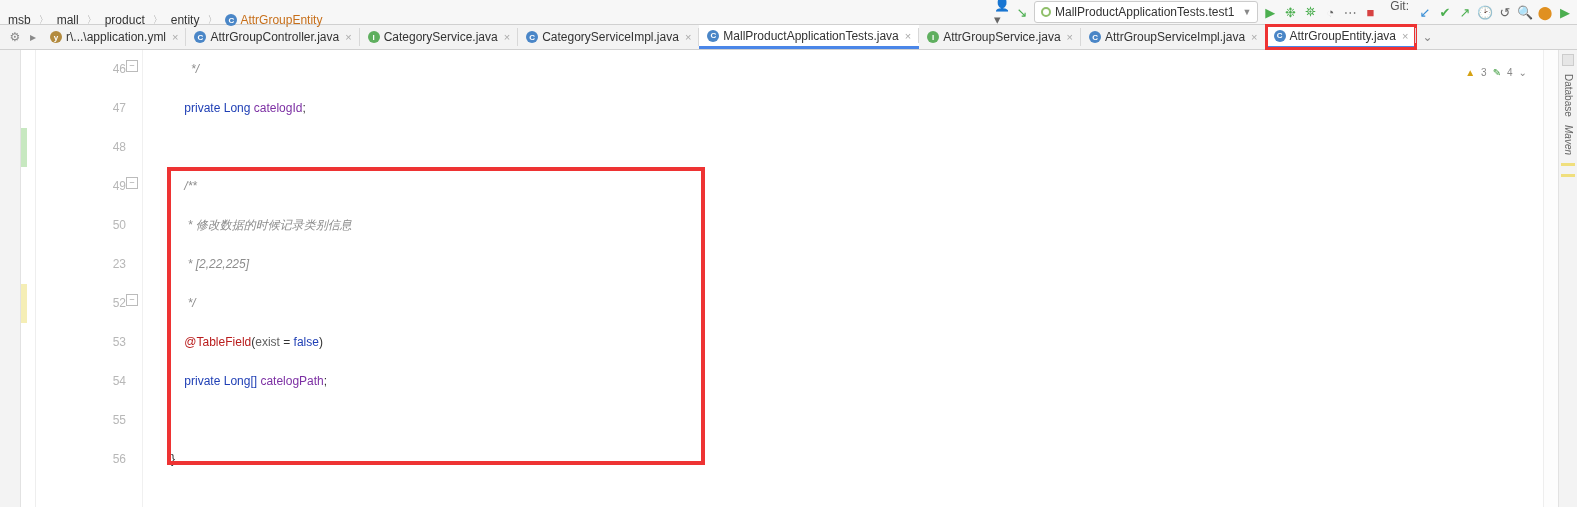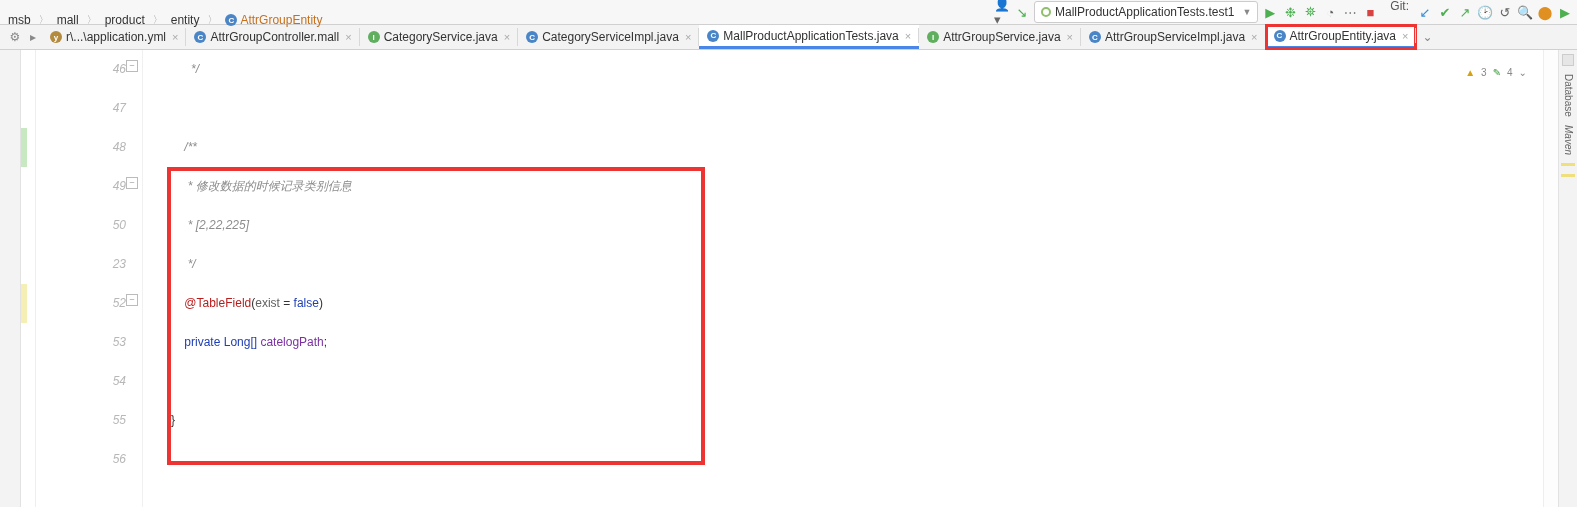--- a/index.html
+++ b/index.html
@@ -180,21 +180,21 @@
   .gutter {
     width:90px;
     text-align:right;
     color:#b7b7b7;
     padding-right:16px;
     line-height:39px;
     user-select:none;
     position:relative;
     border-right:1px solid #f0f0f0;
   }
-  .gutter .ln { height:39px; position:relative;font-style:italic;}
+  .gutter .ln { height:39px; position:relative;}
   .gutter .fold {
     position:absolute; right:-12px; top:10px;
     width:10px;height:10px;
     border:1px solid #bbb;
     font-size:8px;line-height:8px;text-align:center;
     color:#888;background:#fff;
   }
   .marks {
     width:14px;
     background:#fff;
@@ -306,21 +306,21 @@
   <span class="gear">⚙</span>
   <span class="gear">▸</span>
 
   <div class="tab">
     <span class="tab-icon ti-yml">y</span>
     <span>r\...\application.yml</span>
     <span class="close">×</span>
   </div>
   <div class="tab">
     <span class="tab-icon ti-class">C</span>
-    <span>AttrGroupController.mall</span>
+    <span>AttrGroupController.java</span>
     <span class="close">×</span>
   </div>
   <div class="tab">
     <span class="tab-icon ti-iface">I</span>
     <span>CategoryService.java</span>
     <span class="close">×</span>
   </div>
   <div class="tab">
     <span class="tab-icon ti-class">C</span>
     <span>CategoryServiceImpl.java</span>
@@ -386,20 +386,21 @@
   <div class="code" id="code">
     <div class="status-mini">
       <span class="warn">▲</span>
       <span>3</span>
       <span class="typo">✎</span>
       <span>4</span>
       <span style="color:#888">⌄</span>
     </div>
     <div class="redbox"></div>
   <div class="line">&nbsp;&nbsp;&nbsp;&nbsp;&nbsp;<span class="cmt">&nbsp;*/</span></div>
+      <div class="line">&nbsp;&nbsp;&nbsp;&nbsp;<span class="kw">private&nbsp;</span><span class="type">Long&nbsp;</span><span class="fld">catelogId</span><span class="punc">;</span></div>
       <div class="line"></div>
       <div class="line">&nbsp;&nbsp;&nbsp;&nbsp;<span class="cmt">/**</span></div>
       <div class="line">&nbsp;&nbsp;&nbsp;&nbsp;&nbsp;<span class="cmt">*&nbsp;修改数据的时候记录类别信息</span></div>
       <div class="line">&nbsp;&nbsp;&nbsp;&nbsp;&nbsp;<span class="cmt">*&nbsp;[2,22,225]</span></div>
       <div class="line">&nbsp;&nbsp;&nbsp;&nbsp;&nbsp;<span class="cmt">*/</span></div>
       <div class="line">&nbsp;&nbsp;&nbsp;&nbsp;<span class="ann">@TableField</span><span class="punc">(</span><span class="aname">exist&nbsp;</span><span class="punc">=&nbsp;</span><span class="bfalse">false</span><span class="punc">)</span></div>
       <div class="line">&nbsp;&nbsp;&nbsp;&nbsp;<span class="kw">private&nbsp;</span><span class="type">Long[]&nbsp;</span><span class="fld">catelogPath</span><span class="punc">;</span></div>
       <div class="line"></div>
       <div class="line"><span class="punc">}</span></div>
     </div>

